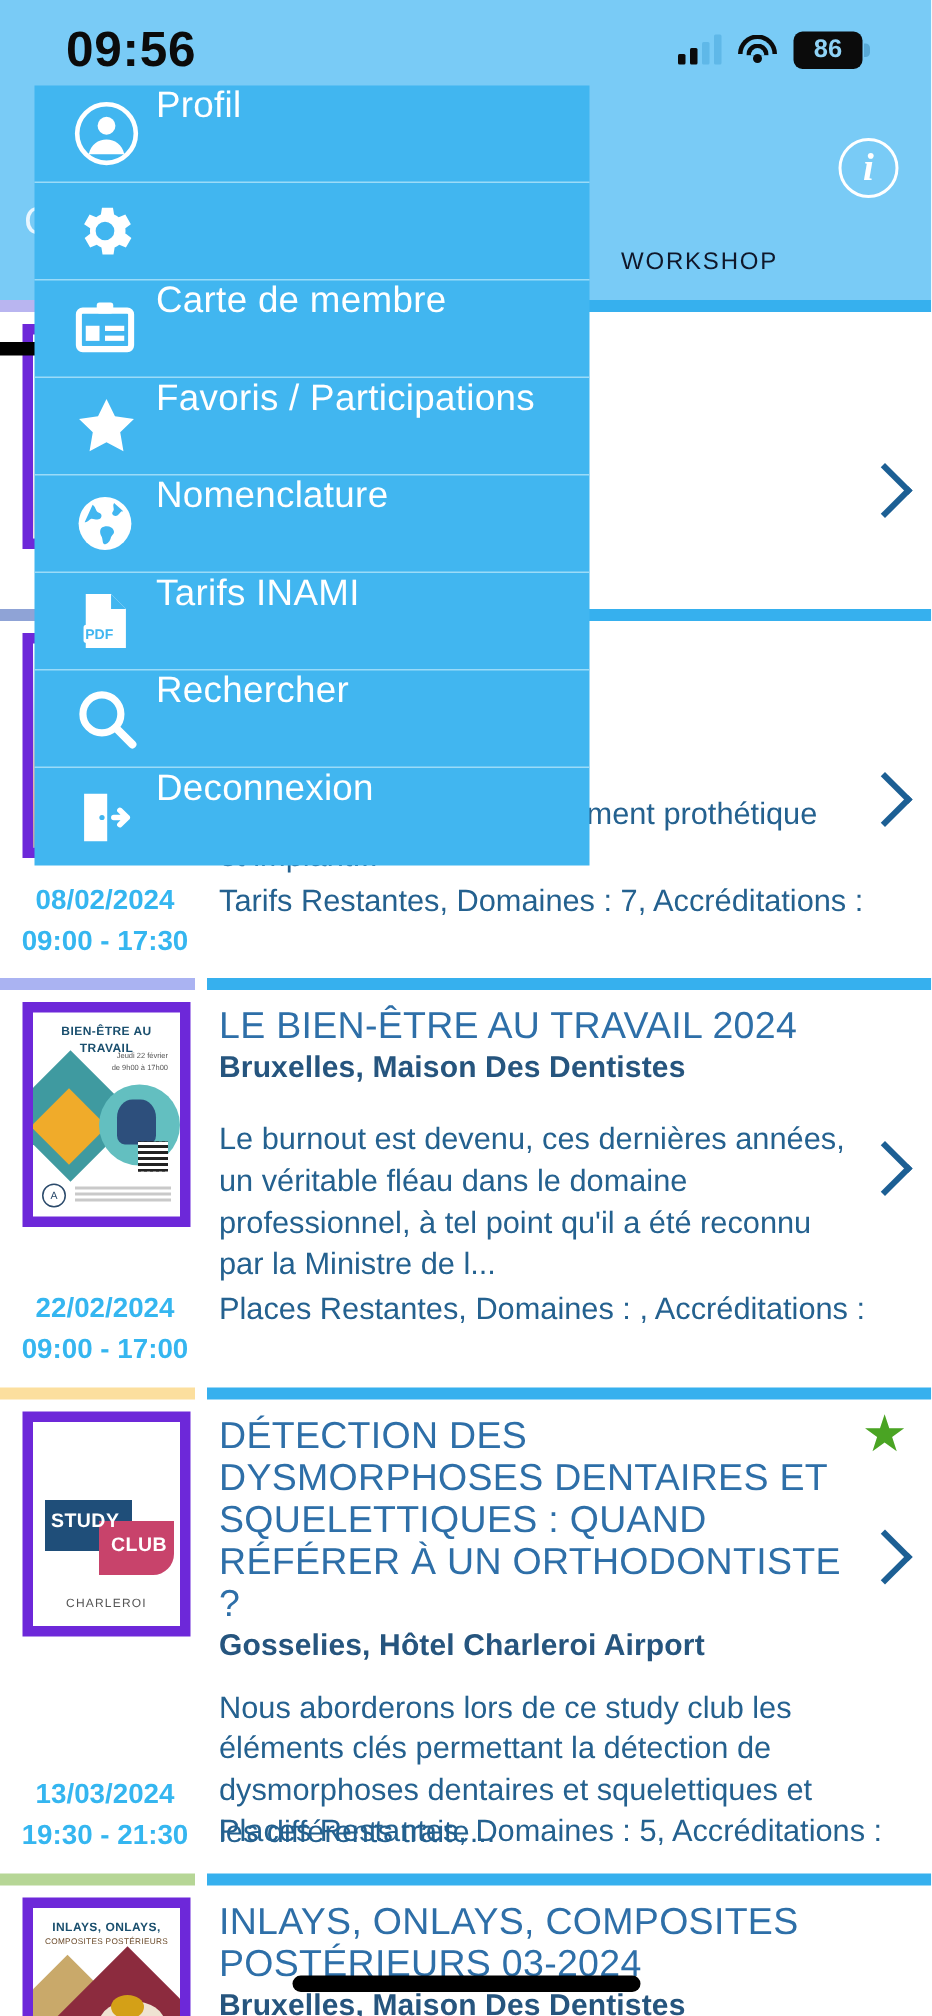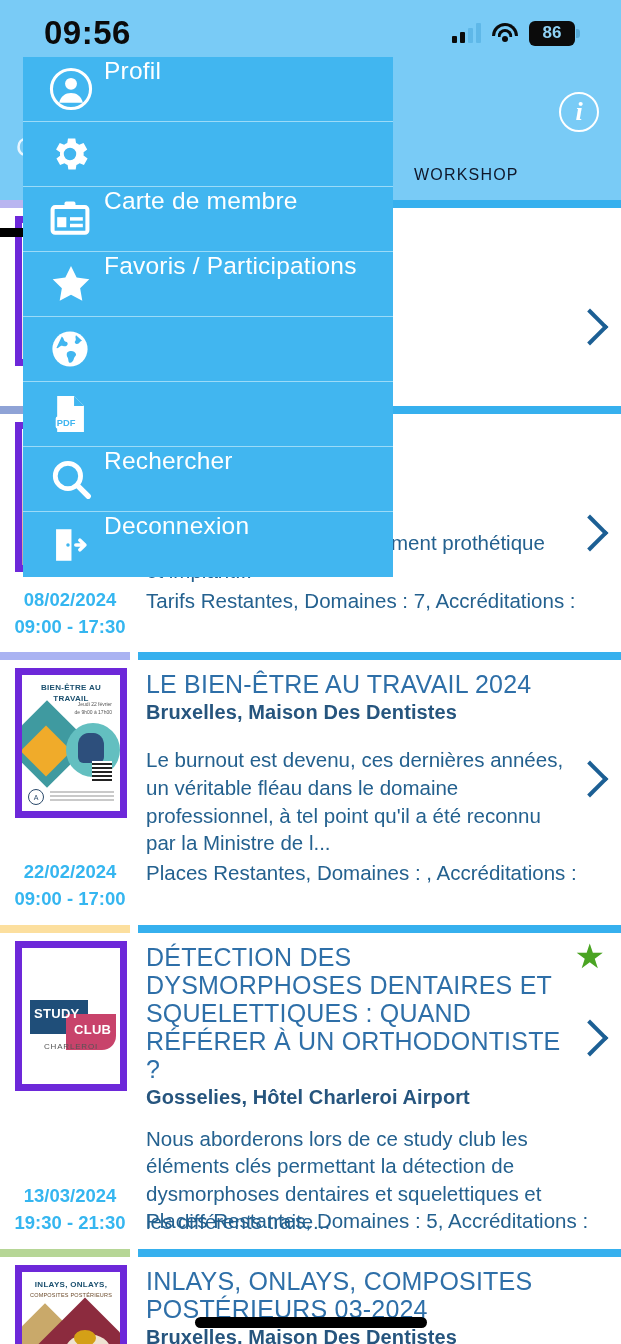--- a/index.html
+++ b/index.html
@@ -382,21 +382,21 @@
         <div class="gap"></div>
         <div class="right-strip"></div>
       </div>
       <div class="card-body">
         <div class="thumb-col">
           <div class="thumb" style="background:#ffffff">
             <div style="position:absolute;left:8px;top:52px;width:58px;height:34px;background:#1f4e79"></div>
             <div style="position:absolute;left:44px;top:66px;width:50px;height:36px;background:#c8436b;border-radius:0 0 14px 0"></div>
             <div style="position:absolute;left:12px;top:58px;color:#fff;font-size:13px;font-weight:700;letter-spacing:.3px">STUDY</div>
             <div style="position:absolute;left:52px;top:74px;color:#fff;font-size:13px;font-weight:700;letter-spacing:.3px">CLUB</div>
-            <div style="position:absolute;left:0;top:94px;width:100%;text-align:center;color:#555;font-size:8px;letter-spacing:.8px">CHARLEROI</div>
+            <div style="position:absolute;left:0;top:116px;width:100%;text-align:center;color:#555;font-size:8px;letter-spacing:.8px">CHARLEROI</div>
           </div>
         </div>
         <div class="main-col">
           <div class="card-title">DÉTECTION DES DYSMORPHOSES DENTAIRES ET SQUELETTIQUES : QUAND RÉFÉRER À UN ORTHODONTISTE ?</div>
           <div class="card-place">Gosselies, Hôtel Charleroi Airport</div>
           <div class="card-desc" style="margin-top:16px">Nous aborderons lors de ce study club les éléments clés permettant la détection de dysmorphoses dentaires et squelettiques et les différents traite...</div>
           <div class="fav-star">★</div>
           <div class="chevron" style="top:82px"></div>
         </div>
       </div>
@@ -482,31 +482,33 @@
 
     <div class="menu-item">
       <div class="menu-icon">
         <svg width="44" height="44" viewBox="0 0 24 24">
           <circle cx="12" cy="12" r="9.6" fill="#fff"></circle>
           <path d="M7.5 5.2c1.4 1 1 2.6 2.3 2.9 1.3.3 1.1 1.8.2 2.3-.9.5-2.4-.3-3-.1-.7.2-1.6 1.6-2.4 1.2" fill="#41b6f0"></path>
           <path d="M15.3 4.5c-.8 1.3.4 2.2-.4 3.1-.9.9.4 1.9 1.4 1.6 1-.3 1.3-1.8 2.3-1.7" fill="#41b6f0"></path>
           <path d="M11.6 13.2c1.6-.5 3.2.2 3.6 1.4.4 1.2-.9 1.6-1.1 2.7-.2 1.1-1.4 2.5-2.3 2.2-.9-.3-.5-2-1.1-2.9-.6-.9-.9-3 .9-3.4z" fill="#41b6f0"></path>
         </svg>
       </div>
+      <div class="menu-label">Nomenclature</div>
     </div>
 
     <div class="menu-item">
       <div class="menu-icon">
         <svg width="44" height="44" viewBox="0 0 24 24">
           <path d="M5 2.2h9.2L19.6 7.6v14.2H5z" fill="#fff"></path>
           <path d="M14.2 2.2v5.4h5.4z" fill="#41b6f0"></path>
           <rect x="4.2" y="13.4" width="11.4" height="6.6" rx="1" fill="#fff"></rect>
           <text x="9.9" y="18.6" font-size="5.1" font-weight="bold" fill="#41b6f0" text-anchor="middle" font-family="Liberation Sans, sans-serif">PDF</text>
         </svg>
       </div>
+      <div class="menu-label">Tarifs INAMI</div>
     </div>
 
     <div class="menu-item">
       <div class="menu-icon">
         <svg width="46" height="46" viewBox="0 0 24 24" fill="none">
           <circle cx="10.4" cy="10.4" r="6.6" stroke="#fff" stroke-width="2.5"></circle>
           <line x1="15.3" y1="15.3" x2="21" y2="21" stroke="#fff" stroke-width="2.8" stroke-linecap="round"></line>
         </svg>
       </div>
       <div class="menu-label">Rechercher</div>

